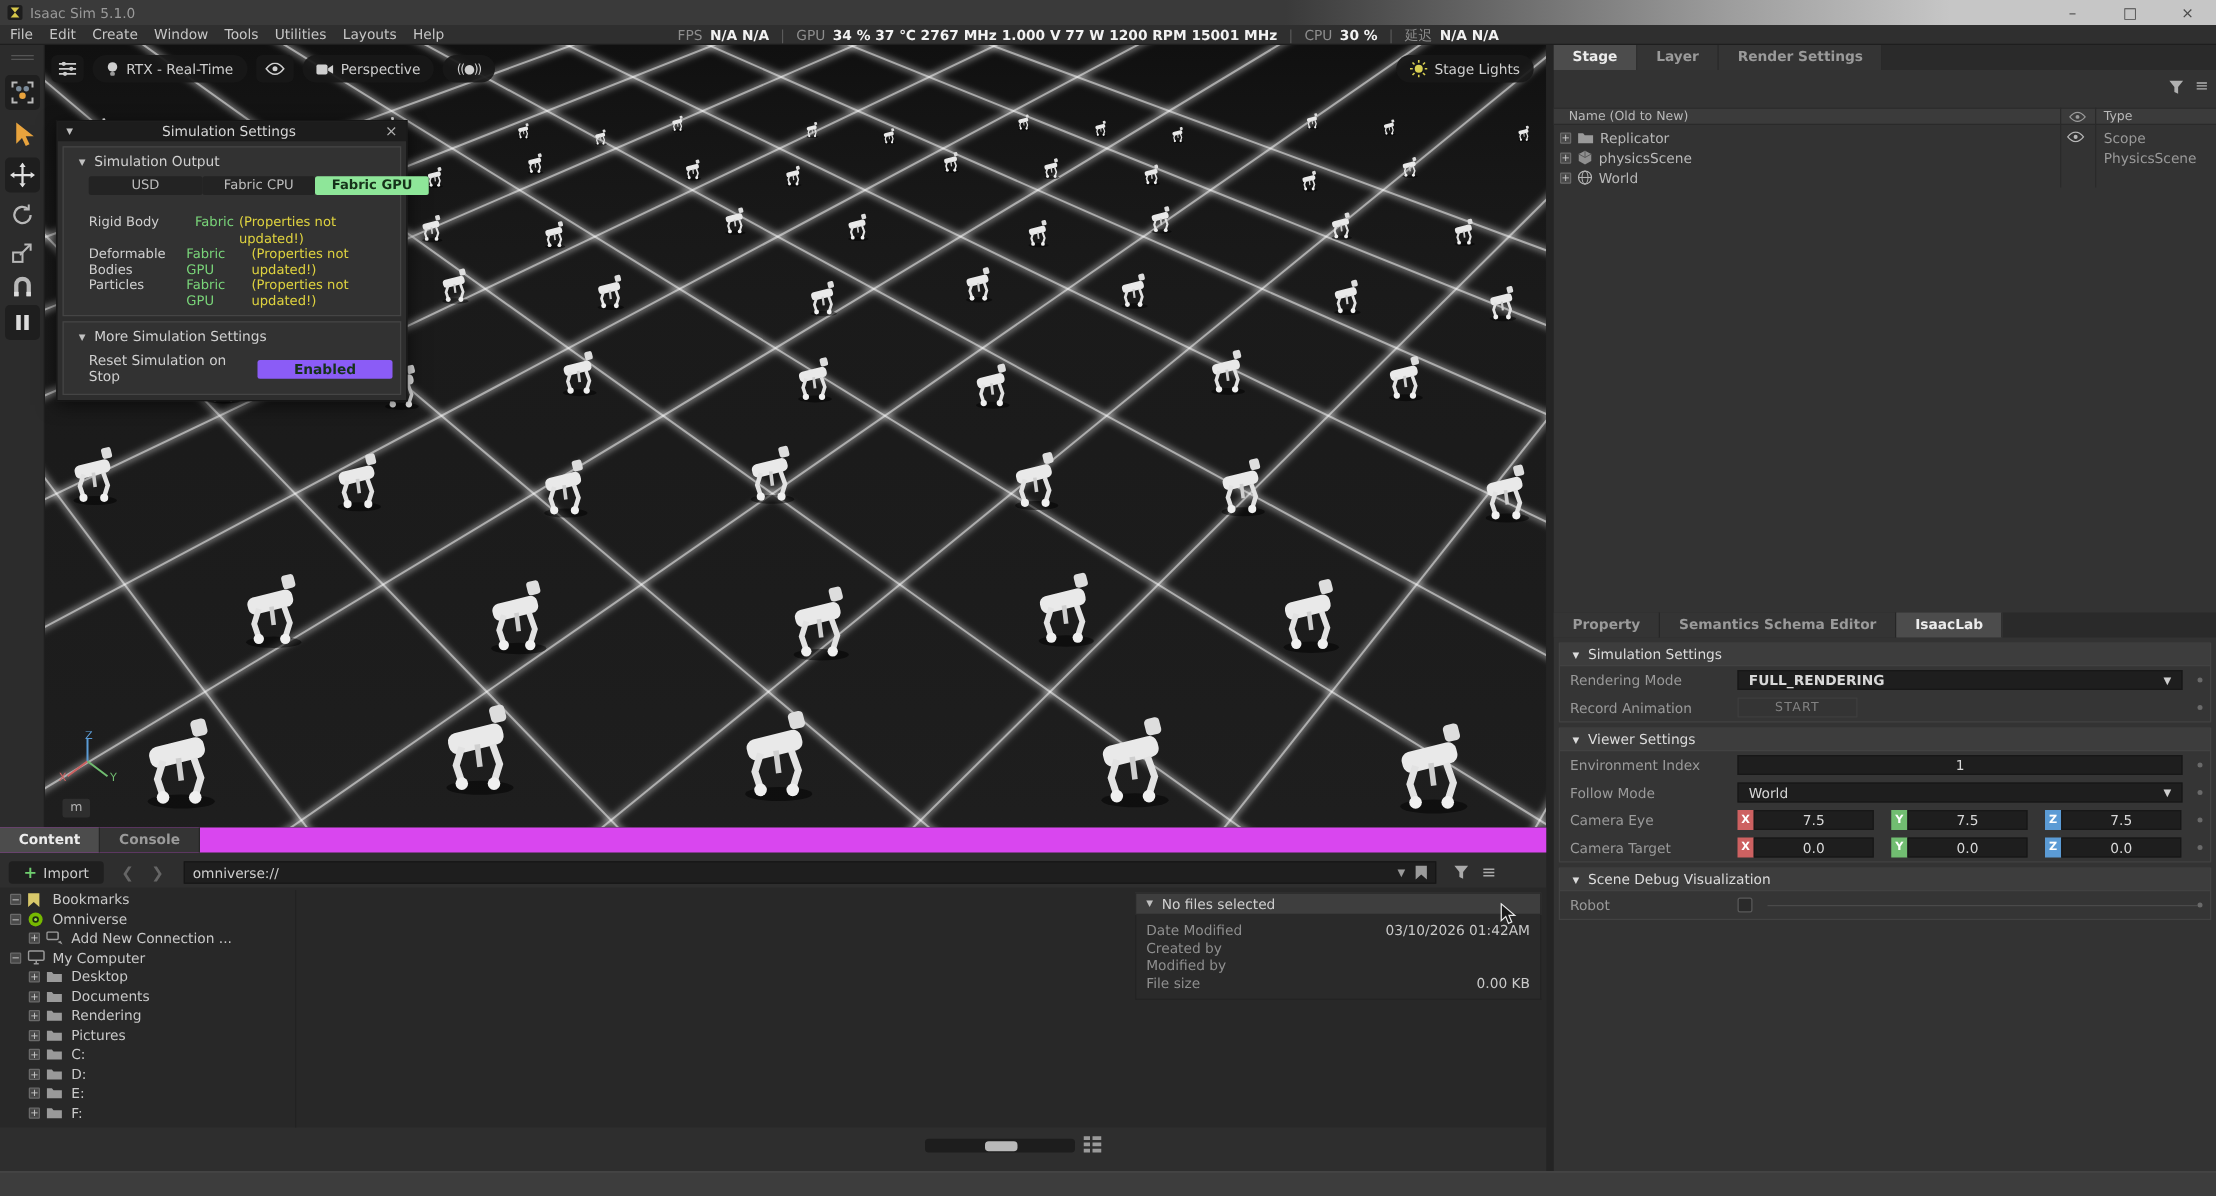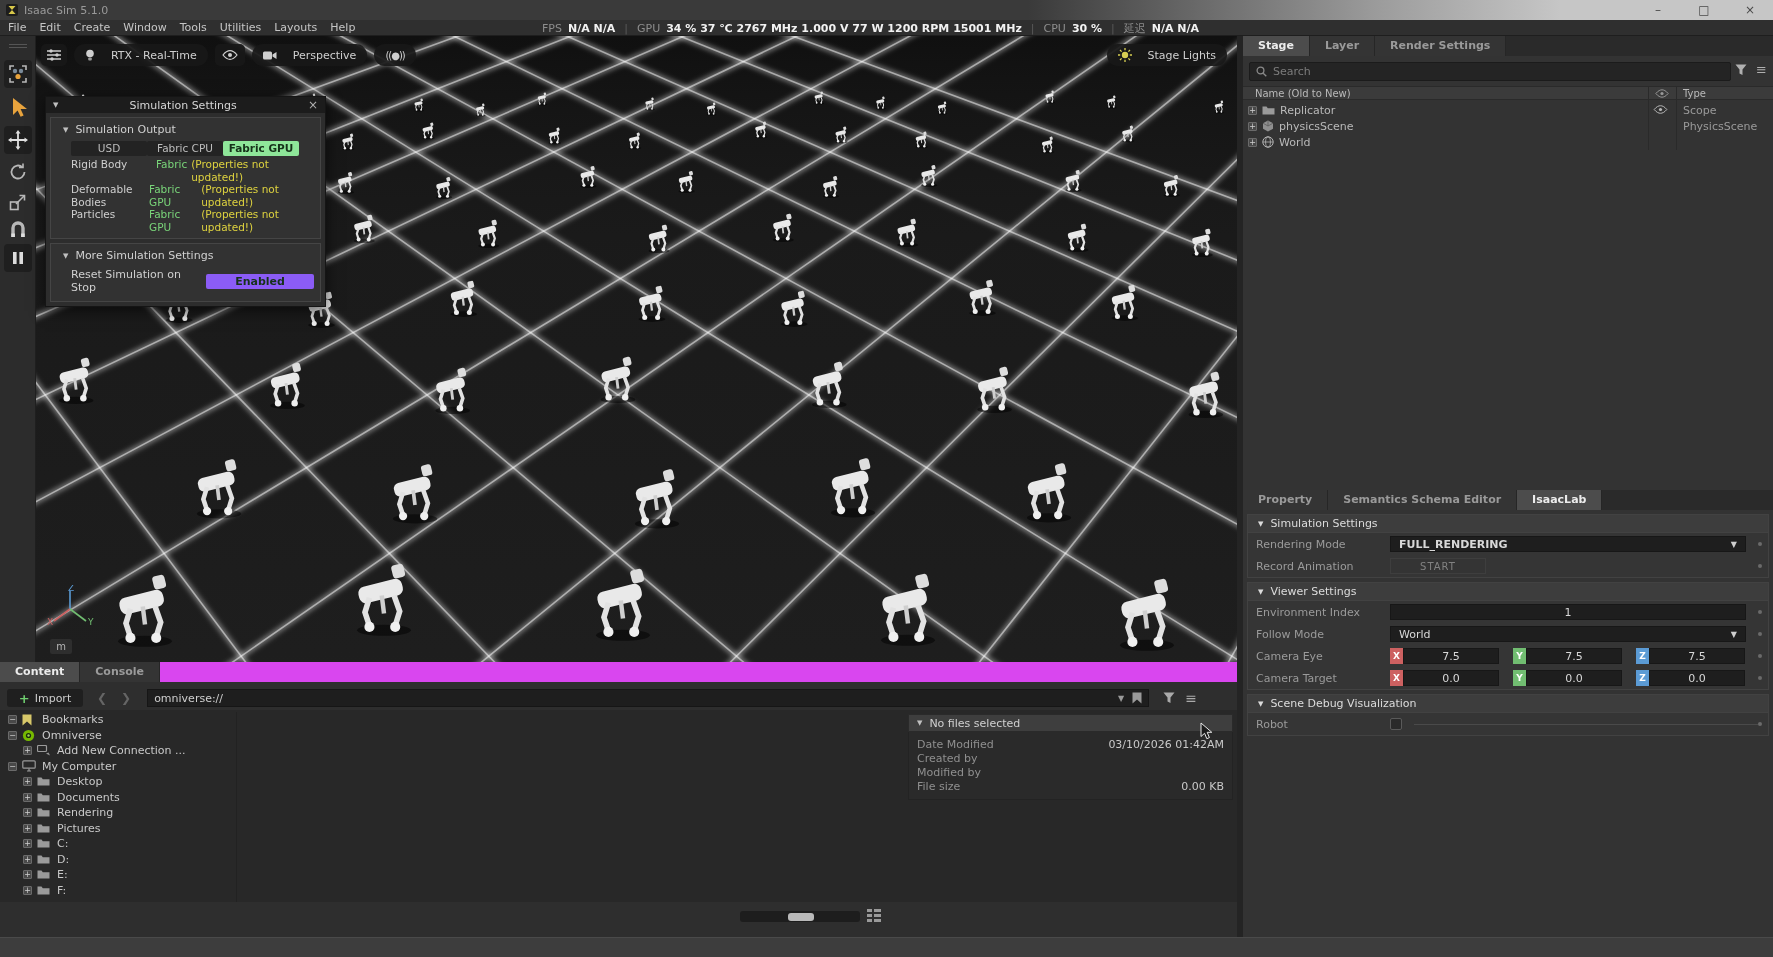--- a/index.html
+++ b/index.html
@@ -31,38 +31,38 @@
   #lefttoolbar { top:36px; left:0; width:36px; height:626px; background:#2c2c2c; border-right:1px solid #1f1f1f; }
   .tool { position:absolute; left:4px; width:28px; height:28px; display:flex; align-items:center; justify-content:center; }
   .tool.boxed { background:#1f1f1f; border-radius:4px; }
   #toolbar-grip { position:absolute; left:9px; top:6px; width:18px; }
   #toolbar-grip div { height:1px; background:#555; margin:2px 0; }
 
   
   #viewport { top:36px; left:36px; width:1201px; height:626px; background:#161616; overflow:hidden; }
   #scene { position:absolute; top:0; left:0; }
   .pill { height:22px; background:rgba(24,24,24,.92); border-radius:12px; display:flex; align-items:center;
-    gap:16px; padding:0 11px; color:#cfcfcf; white-space:nowrap;text-align:right; }
+    gap:6px; padding:0 11px; color:#cfcfcf; white-space:nowrap;text-align:right; }
   .pill.square { border-radius:5px; padding:0; width:26px; justify-content:center; }
   #vp-toolbar { position:absolute; top:8px; left:5px; display:flex; gap:7px; }
   #stage-lights { position:absolute; top:8px; right:10px; }
   #axis-gizmo { position:absolute; left:8px; bottom:28px; }
   #unit-chip { position:absolute; left:14px; bottom:8px; width:22px; height:15px; background:#2e2e2e;
     border-radius:2px; color:#b5b5b5; text-align:center; line-height:15px; font-size:10px; }
 
   
   #sim-dialog { top:96px; left:45px; width:281px; background:#2d2d2d; border:1px solid #151515;
     box-shadow:0 4px 14px rgba(0,0,0,.6); }
   #sim-dialog .dlg-head { height:16px; background:#1c1c1c; display:flex; align-items:center; padding:0 7px; }
   #sim-dialog .dlg-title { flex:1; text-align:center; color:#d5d5d5; }
   #sim-dialog .tri { color:#c0c0c0; font-size:7px; }
   #sim-dialog .close { color:#b0b0b0; font-size:12px; }
   .dlg-group { margin:4px 4px; border:1px solid #454545; background:#323232; padding:3px 6px 5px 6px; }
   .dlg-sec-title { color:#d0d0d0; display:flex; gap:7px; align-items:center; padding:2px 0 3px 6px; }
-  .mode-row { display:flex; gap:0; margin:2px 0 2px 14px; width:228px; }
+  .mode-row { display:flex; gap:0; margin:2px 0 16px 14px; width:272px; }
   .mode-btn { flex:1; height:15px; background:#232323; color:#bdbdbd; text-align:center; line-height:15px;
     border-radius:2px; font-size:10.5px; }
   .mode-btn.active { background:#8ee699; color:#16321a; font-weight:bold; }
   .fab-row { display:flex; padding-left:14px; line-height:12.5px; font-size:10.5px; }
   .fab-row .l { width:92px; color:#cfcfcf; }
   .fab-row .v { color:#79d479; margin-right:4px; }
   .fab-row .w { color:#ded23f; }
   .reset-row { display:flex; align-items:center; padding:3px 0 2px 14px; }
   .reset-row .l { width:135px; color:#cfcfcf; }
   .reset-btn { width:108px; height:15px; background:#8b5cf6; color:#16321a; font-weight:bold;
@@ -491,27 +491,20 @@
 
 <div id="splitter-v" class="abs"></div>
 
 <div id="rightpanel" class="abs">
   <div class="tabrow" id="stage-tabs">
       <div class="tab active">Stage</div>
       <div class="tab">Layer</div>
       <div class="tab">Render Settings</div>
     </div>
 
-  <div id="stage-search">
-    <svg width="11" height="11" viewBox="0 0 11 11">
-      <circle cx="4.5" cy="4.5" r="3.4" fill="none" stroke="#8a8a8a" stroke-width="1.3"></circle>
-        <path d="M7.2 7.2 10.3 10.3" stroke="#8a8a8a" stroke-width="1.3"></path>
-    </svg>
-    <span>Search</span>
-  </div>
   <div id="stage-search-icons">
     <svg width="12" height="12" viewBox="0 0 12 12">
         <path d="M0.5 0.5h11L7.5 5.5v5.5l-3-1.5V5.5Z" fill="#b0b0b0"></path>
       </svg>
     <span style="color:#b0b0b0;font-size:13px;line-height:12px;">≡</span>
   </div>
 
   <div id="stage-colhead" class="flex">
     <span style="margin-left:12px;">Name (Old to New)</span>
     <svg style="position:absolute;left:412px;" width="14" height="9" viewBox="0 0 16 10">

